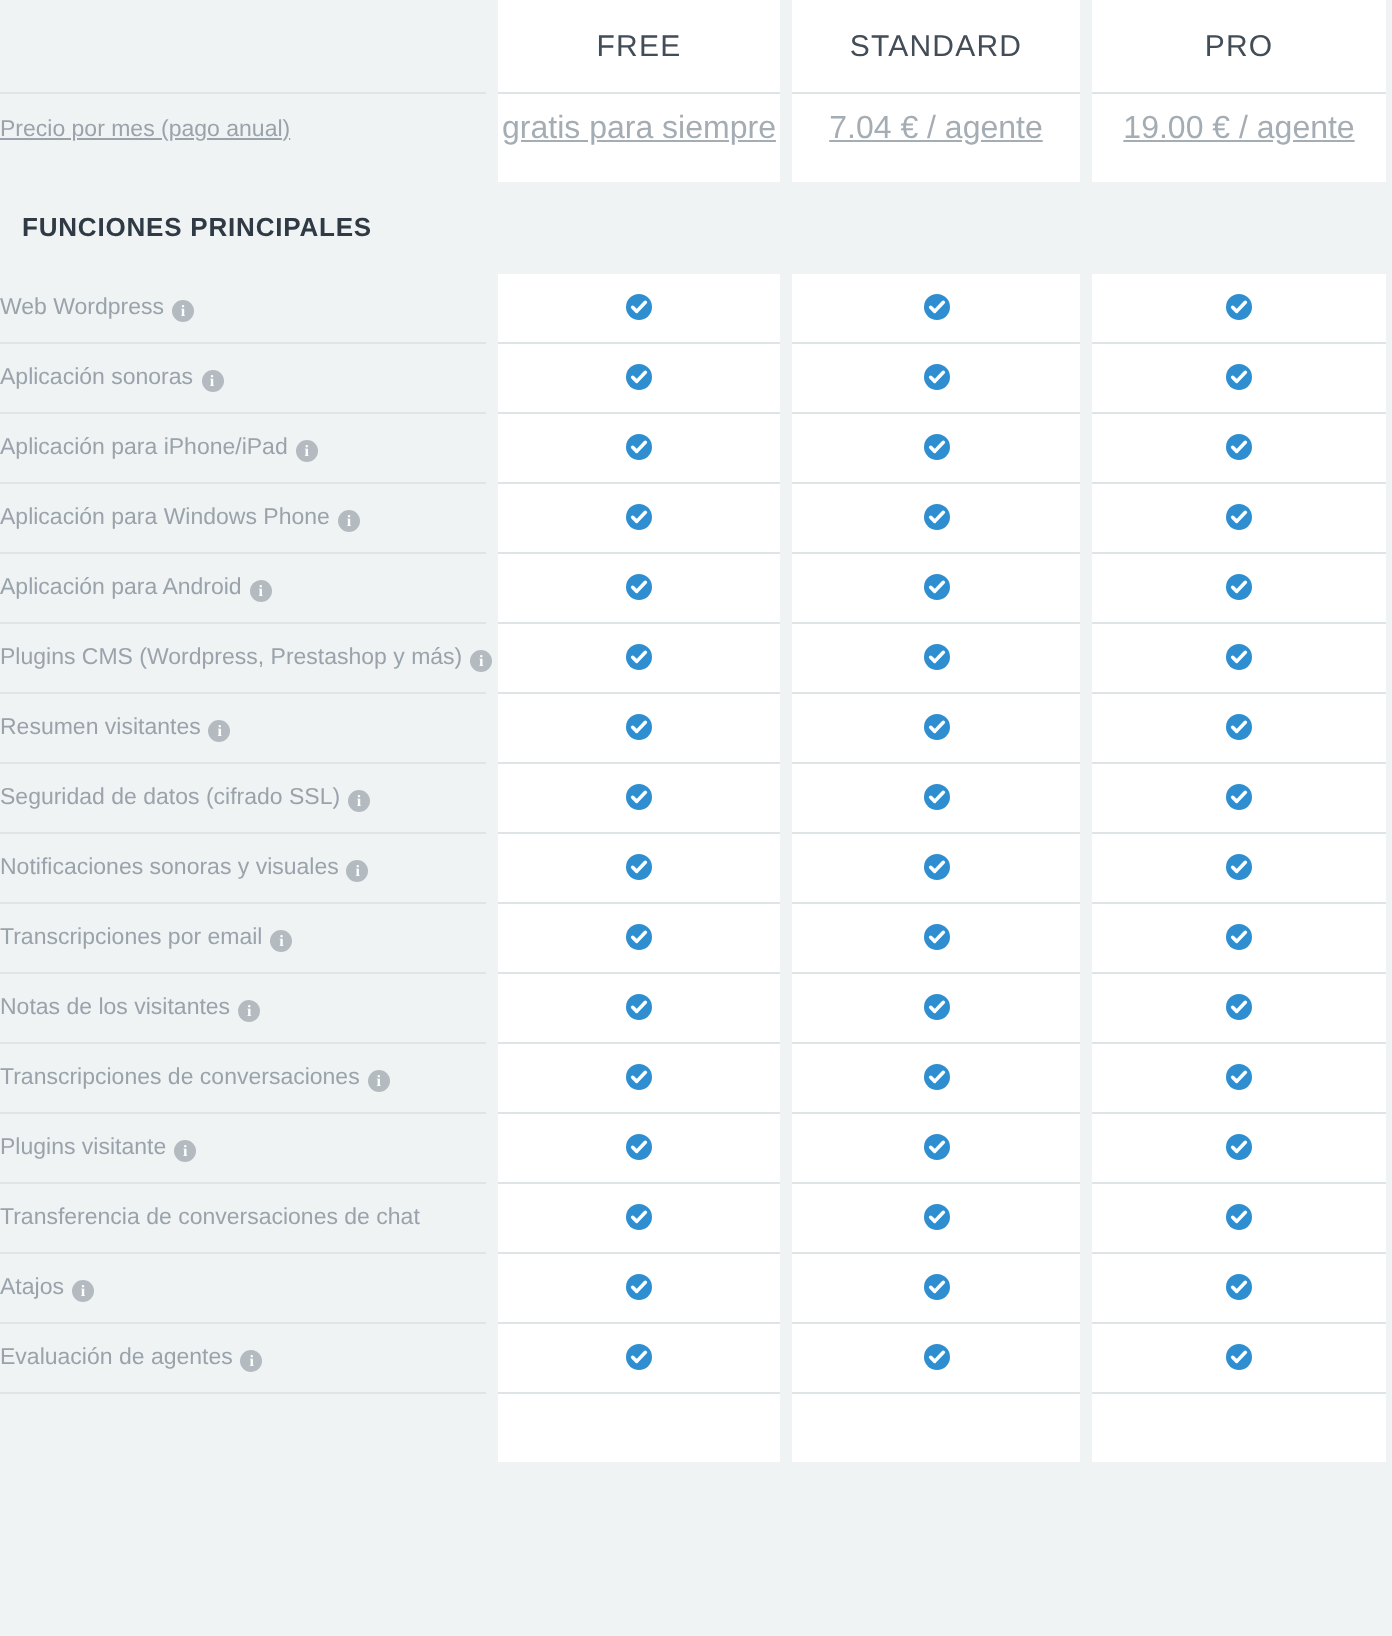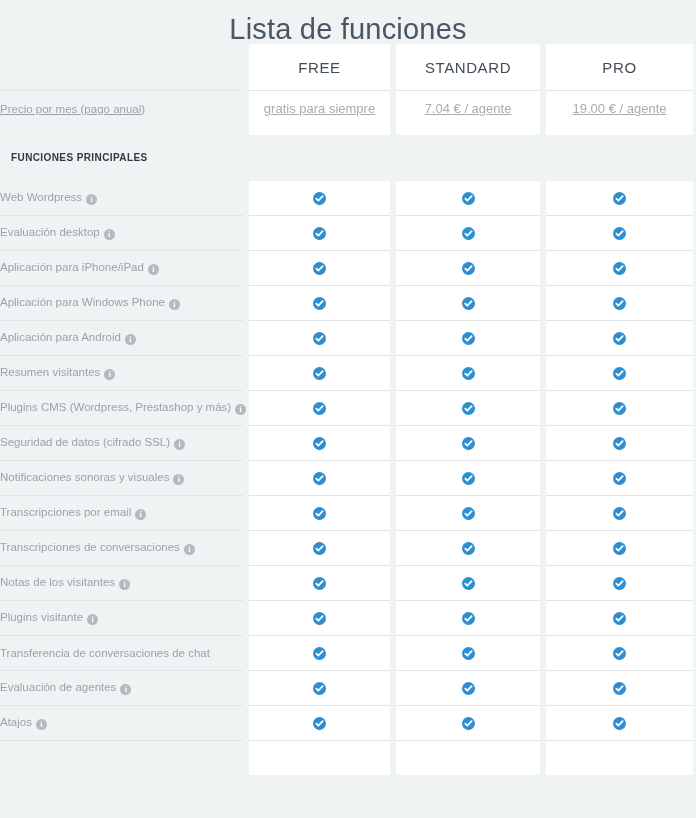--- a/index.html
+++ b/index.html
@@ -76,35 +76,35 @@
     font-size: 15px;
     letter-spacing: .6px;
     font-weight: 400;
   }
   .hdr-row td.cell-label { height: 46px; }
 
   
   .price-row td { height: 35px; text-decoration: underline; }
   .price-row td.cell-plan {
     color: #a5adb4;
-    font-size: 13px;
+    font-size: 16px;
   }
   .rule td {
     border-top: 1px solid #dfe4e6;
   }
   .rule td.cell-gap { border-top: none; }
 
   
   .tail-row td { height: 9px; }
 
   
   .section-head {
     height: 46px;
     line-height: 46px;
-    font-size: 10px;
+    font-size: 13px;
     font-weight: bold;
     color: #2f3a44;
     letter-spacing: .4px;
     padding-left: 11px;
   }
 
   
   .feat-row td { height: 34px; }
   .feat-row td.cell-label {
     color: #9aa3ab;
@@ -134,21 +134,20 @@
     height: 13px;
     vertical-align: middle;
   }
   .check-icon svg { display: block; }
 </style>
 </head>
 <body>
 
 <div class="page">
 
-  <div class="title">Lista de funciones</div>
 
   <table class="cmp">
     <colgroup>
       <col class="c-label">
         <col class="c-gap">
         <col class="c-free">
       <col class="c-gap">
         <col class="c-std">
         <col class="c-gap">
         <col class="c-pro">
@@ -209,21 +208,21 @@
                 <circle cx="8" cy="8" r="8" fill="#2e8ed0"></circle>
                 <path d="M4.1 8.2 L6.6 10.7 L11.9 5.1" stroke="#ffffff" stroke-width="2.2" fill="none" stroke-linecap="round" stroke-linejoin="round"></path>
               </svg></span></td>
           <td class="cell-gap"></td>
           <td class="cell-plan"><span class="check-icon"><svg width="13" height="13" viewBox="0 0 16 16">
                 <circle cx="8" cy="8" r="8" fill="#2e8ed0"></circle>
                 <path d="M4.1 8.2 L6.6 10.7 L11.9 5.1" stroke="#ffffff" stroke-width="2.2" fill="none" stroke-linecap="round" stroke-linejoin="round"></path>
               </svg></span></td>
         </tr>
         <tr class="feat-row rule">
-          <td class="cell-label"><span>Evaluación desktop</span><span class="info-icon">i</span></td>
+          <td class="cell-label"><span>Aplicación sonoras</span><span class="info-icon">i</span></td>
           <td class="cell-gap"></td>
           <td class="cell-plan"><span class="check-icon"><svg width="13" height="13" viewBox="0 0 16 16">
                 <circle cx="8" cy="8" r="8" fill="#2e8ed0"></circle>
                 <path d="M4.1 8.2 L6.6 10.7 L11.9 5.1" stroke="#ffffff" stroke-width="2.2" fill="none" stroke-linecap="round" stroke-linejoin="round"></path>
               </svg></span></td>
           <td class="cell-gap"></td>
           <td class="cell-plan"><span class="check-icon"><svg width="13" height="13" viewBox="0 0 16 16">
                 <circle cx="8" cy="8" r="8" fill="#2e8ed0"></circle>
                 <path d="M4.1 8.2 L6.6 10.7 L11.9 5.1" stroke="#ffffff" stroke-width="2.2" fill="none" stroke-linecap="round" stroke-linejoin="round"></path>
               </svg></span></td>
@@ -281,56 +280,56 @@
                 <circle cx="8" cy="8" r="8" fill="#2e8ed0"></circle>
                 <path d="M4.1 8.2 L6.6 10.7 L11.9 5.1" stroke="#ffffff" stroke-width="2.2" fill="none" stroke-linecap="round" stroke-linejoin="round"></path>
               </svg></span></td>
           <td class="cell-gap"></td>
           <td class="cell-plan"><span class="check-icon"><svg width="13" height="13" viewBox="0 0 16 16">
                 <circle cx="8" cy="8" r="8" fill="#2e8ed0"></circle>
                 <path d="M4.1 8.2 L6.6 10.7 L11.9 5.1" stroke="#ffffff" stroke-width="2.2" fill="none" stroke-linecap="round" stroke-linejoin="round"></path>
               </svg></span></td>
         </tr>
         <tr class="feat-row rule">
+          <td class="cell-label"><span>Plugins CMS (Wordpress, Prestashop y más)</span><span class="info-icon">i</span></td>
+          <td class="cell-gap"></td>
+          <td class="cell-plan"><span class="check-icon"><svg width="13" height="13" viewBox="0 0 16 16">
+                <circle cx="8" cy="8" r="8" fill="#2e8ed0"></circle>
+                <path d="M4.1 8.2 L6.6 10.7 L11.9 5.1" stroke="#ffffff" stroke-width="2.2" fill="none" stroke-linecap="round" stroke-linejoin="round"></path>
+              </svg></span></td>
+          <td class="cell-gap"></td>
+          <td class="cell-plan"><span class="check-icon"><svg width="13" height="13" viewBox="0 0 16 16">
+                <circle cx="8" cy="8" r="8" fill="#2e8ed0"></circle>
+                <path d="M4.1 8.2 L6.6 10.7 L11.9 5.1" stroke="#ffffff" stroke-width="2.2" fill="none" stroke-linecap="round" stroke-linejoin="round"></path>
+              </svg></span></td>
+          <td class="cell-gap"></td>
+          <td class="cell-plan"><span class="check-icon"><svg width="13" height="13" viewBox="0 0 16 16">
+                <circle cx="8" cy="8" r="8" fill="#2e8ed0"></circle>
+                <path d="M4.1 8.2 L6.6 10.7 L11.9 5.1" stroke="#ffffff" stroke-width="2.2" fill="none" stroke-linecap="round" stroke-linejoin="round"></path>
+              </svg></span></td>
+        </tr>
+        <tr class="feat-row rule">
           <td class="cell-label"><span>Resumen visitantes</span><span class="info-icon">i</span></td>
           <td class="cell-gap"></td>
           <td class="cell-plan"><span class="check-icon"><svg width="13" height="13" viewBox="0 0 16 16">
                 <circle cx="8" cy="8" r="8" fill="#2e8ed0"></circle>
                 <path d="M4.1 8.2 L6.6 10.7 L11.9 5.1" stroke="#ffffff" stroke-width="2.2" fill="none" stroke-linecap="round" stroke-linejoin="round"></path>
               </svg></span></td>
           <td class="cell-gap"></td>
           <td class="cell-plan"><span class="check-icon"><svg width="13" height="13" viewBox="0 0 16 16">
                 <circle cx="8" cy="8" r="8" fill="#2e8ed0"></circle>
                 <path d="M4.1 8.2 L6.6 10.7 L11.9 5.1" stroke="#ffffff" stroke-width="2.2" fill="none" stroke-linecap="round" stroke-linejoin="round"></path>
               </svg></span></td>
           <td class="cell-gap"></td>
           <td class="cell-plan"><span class="check-icon"><svg width="13" height="13" viewBox="0 0 16 16">
                 <circle cx="8" cy="8" r="8" fill="#2e8ed0"></circle>
                 <path d="M4.1 8.2 L6.6 10.7 L11.9 5.1" stroke="#ffffff" stroke-width="2.2" fill="none" stroke-linecap="round" stroke-linejoin="round"></path>
               </svg></span></td>
         </tr>
         <tr class="feat-row rule">
-          <td class="cell-label"><span>Plugins CMS (Wordpress, Prestashop y más)</span><span class="info-icon">i</span></td>
-          <td class="cell-gap"></td>
-          <td class="cell-plan"><span class="check-icon"><svg width="13" height="13" viewBox="0 0 16 16">
-                <circle cx="8" cy="8" r="8" fill="#2e8ed0"></circle>
-                <path d="M4.1 8.2 L6.6 10.7 L11.9 5.1" stroke="#ffffff" stroke-width="2.2" fill="none" stroke-linecap="round" stroke-linejoin="round"></path>
-              </svg></span></td>
-          <td class="cell-gap"></td>
-          <td class="cell-plan"><span class="check-icon"><svg width="13" height="13" viewBox="0 0 16 16">
-                <circle cx="8" cy="8" r="8" fill="#2e8ed0"></circle>
-                <path d="M4.1 8.2 L6.6 10.7 L11.9 5.1" stroke="#ffffff" stroke-width="2.2" fill="none" stroke-linecap="round" stroke-linejoin="round"></path>
-              </svg></span></td>
-          <td class="cell-gap"></td>
-          <td class="cell-plan"><span class="check-icon"><svg width="13" height="13" viewBox="0 0 16 16">
-                <circle cx="8" cy="8" r="8" fill="#2e8ed0"></circle>
-                <path d="M4.1 8.2 L6.6 10.7 L11.9 5.1" stroke="#ffffff" stroke-width="2.2" fill="none" stroke-linecap="round" stroke-linejoin="round"></path>
-              </svg></span></td>
-        </tr>
-        <tr class="feat-row rule">
           <td class="cell-label"><span>Seguridad de datos (cifrado SSL)</span><span class="info-icon">i</span></td>
           <td class="cell-gap"></td>
           <td class="cell-plan"><span class="check-icon"><svg width="13" height="13" viewBox="0 0 16 16">
                 <circle cx="8" cy="8" r="8" fill="#2e8ed0"></circle>
                 <path d="M4.1 8.2 L6.6 10.7 L11.9 5.1" stroke="#ffffff" stroke-width="2.2" fill="none" stroke-linecap="round" stroke-linejoin="round"></path>
               </svg></span></td>
           <td class="cell-gap"></td>
           <td class="cell-plan"><span class="check-icon"><svg width="13" height="13" viewBox="0 0 16 16">
                 <circle cx="8" cy="8" r="8" fill="#2e8ed0"></circle>
                 <path d="M4.1 8.2 L6.6 10.7 L11.9 5.1" stroke="#ffffff" stroke-width="2.2" fill="none" stroke-linecap="round" stroke-linejoin="round"></path>
@@ -371,56 +370,56 @@
                 <circle cx="8" cy="8" r="8" fill="#2e8ed0"></circle>
                 <path d="M4.1 8.2 L6.6 10.7 L11.9 5.1" stroke="#ffffff" stroke-width="2.2" fill="none" stroke-linecap="round" stroke-linejoin="round"></path>
               </svg></span></td>
           <td class="cell-gap"></td>
           <td class="cell-plan"><span class="check-icon"><svg width="13" height="13" viewBox="0 0 16 16">
                 <circle cx="8" cy="8" r="8" fill="#2e8ed0"></circle>
                 <path d="M4.1 8.2 L6.6 10.7 L11.9 5.1" stroke="#ffffff" stroke-width="2.2" fill="none" stroke-linecap="round" stroke-linejoin="round"></path>
               </svg></span></td>
         </tr>
         <tr class="feat-row rule">
+          <td class="cell-label"><span>Notas de los visitantes</span><span class="info-icon">i</span></td>
+          <td class="cell-gap"></td>
+          <td class="cell-plan"><span class="check-icon"><svg width="13" height="13" viewBox="0 0 16 16">
+                <circle cx="8" cy="8" r="8" fill="#2e8ed0"></circle>
+                <path d="M4.1 8.2 L6.6 10.7 L11.9 5.1" stroke="#ffffff" stroke-width="2.2" fill="none" stroke-linecap="round" stroke-linejoin="round"></path>
+              </svg></span></td>
+          <td class="cell-gap"></td>
+          <td class="cell-plan"><span class="check-icon"><svg width="13" height="13" viewBox="0 0 16 16">
+                <circle cx="8" cy="8" r="8" fill="#2e8ed0"></circle>
+                <path d="M4.1 8.2 L6.6 10.7 L11.9 5.1" stroke="#ffffff" stroke-width="2.2" fill="none" stroke-linecap="round" stroke-linejoin="round"></path>
+              </svg></span></td>
+          <td class="cell-gap"></td>
+          <td class="cell-plan"><span class="check-icon"><svg width="13" height="13" viewBox="0 0 16 16">
+                <circle cx="8" cy="8" r="8" fill="#2e8ed0"></circle>
+                <path d="M4.1 8.2 L6.6 10.7 L11.9 5.1" stroke="#ffffff" stroke-width="2.2" fill="none" stroke-linecap="round" stroke-linejoin="round"></path>
+              </svg></span></td>
+        </tr>
+        <tr class="feat-row rule">
           <td class="cell-label"><span>Transcripciones de conversaciones</span><span class="info-icon">i</span></td>
           <td class="cell-gap"></td>
           <td class="cell-plan"><span class="check-icon"><svg width="13" height="13" viewBox="0 0 16 16">
                 <circle cx="8" cy="8" r="8" fill="#2e8ed0"></circle>
                 <path d="M4.1 8.2 L6.6 10.7 L11.9 5.1" stroke="#ffffff" stroke-width="2.2" fill="none" stroke-linecap="round" stroke-linejoin="round"></path>
               </svg></span></td>
           <td class="cell-gap"></td>
           <td class="cell-plan"><span class="check-icon"><svg width="13" height="13" viewBox="0 0 16 16">
                 <circle cx="8" cy="8" r="8" fill="#2e8ed0"></circle>
                 <path d="M4.1 8.2 L6.6 10.7 L11.9 5.1" stroke="#ffffff" stroke-width="2.2" fill="none" stroke-linecap="round" stroke-linejoin="round"></path>
               </svg></span></td>
           <td class="cell-gap"></td>
           <td class="cell-plan"><span class="check-icon"><svg width="13" height="13" viewBox="0 0 16 16">
                 <circle cx="8" cy="8" r="8" fill="#2e8ed0"></circle>
                 <path d="M4.1 8.2 L6.6 10.7 L11.9 5.1" stroke="#ffffff" stroke-width="2.2" fill="none" stroke-linecap="round" stroke-linejoin="round"></path>
               </svg></span></td>
         </tr>
         <tr class="feat-row rule">
-          <td class="cell-label"><span>Notas de los visitantes</span><span class="info-icon">i</span></td>
-          <td class="cell-gap"></td>
-          <td class="cell-plan"><span class="check-icon"><svg width="13" height="13" viewBox="0 0 16 16">
-                <circle cx="8" cy="8" r="8" fill="#2e8ed0"></circle>
-                <path d="M4.1 8.2 L6.6 10.7 L11.9 5.1" stroke="#ffffff" stroke-width="2.2" fill="none" stroke-linecap="round" stroke-linejoin="round"></path>
-              </svg></span></td>
-          <td class="cell-gap"></td>
-          <td class="cell-plan"><span class="check-icon"><svg width="13" height="13" viewBox="0 0 16 16">
-                <circle cx="8" cy="8" r="8" fill="#2e8ed0"></circle>
-                <path d="M4.1 8.2 L6.6 10.7 L11.9 5.1" stroke="#ffffff" stroke-width="2.2" fill="none" stroke-linecap="round" stroke-linejoin="round"></path>
-              </svg></span></td>
-          <td class="cell-gap"></td>
-          <td class="cell-plan"><span class="check-icon"><svg width="13" height="13" viewBox="0 0 16 16">
-                <circle cx="8" cy="8" r="8" fill="#2e8ed0"></circle>
-                <path d="M4.1 8.2 L6.6 10.7 L11.9 5.1" stroke="#ffffff" stroke-width="2.2" fill="none" stroke-linecap="round" stroke-linejoin="round"></path>
-              </svg></span></td>
-        </tr>
-        <tr class="feat-row rule">
           <td class="cell-label"><span>Plugins visitante</span><span class="info-icon">i</span></td>
           <td class="cell-gap"></td>
           <td class="cell-plan"><span class="check-icon"><svg width="13" height="13" viewBox="0 0 16 16">
                 <circle cx="8" cy="8" r="8" fill="#2e8ed0"></circle>
                 <path d="M4.1 8.2 L6.6 10.7 L11.9 5.1" stroke="#ffffff" stroke-width="2.2" fill="none" stroke-linecap="round" stroke-linejoin="round"></path>
               </svg></span></td>
           <td class="cell-gap"></td>
           <td class="cell-plan"><span class="check-icon"><svg width="13" height="13" viewBox="0 0 16 16">
                 <circle cx="8" cy="8" r="8" fill="#2e8ed0"></circle>
                 <path d="M4.1 8.2 L6.6 10.7 L11.9 5.1" stroke="#ffffff" stroke-width="2.2" fill="none" stroke-linecap="round" stroke-linejoin="round"></path>
@@ -443,39 +442,39 @@
                 <circle cx="8" cy="8" r="8" fill="#2e8ed0"></circle>
                 <path d="M4.1 8.2 L6.6 10.7 L11.9 5.1" stroke="#ffffff" stroke-width="2.2" fill="none" stroke-linecap="round" stroke-linejoin="round"></path>
               </svg></span></td>
           <td class="cell-gap"></td>
           <td class="cell-plan"><span class="check-icon"><svg width="13" height="13" viewBox="0 0 16 16">
                 <circle cx="8" cy="8" r="8" fill="#2e8ed0"></circle>
                 <path d="M4.1 8.2 L6.6 10.7 L11.9 5.1" stroke="#ffffff" stroke-width="2.2" fill="none" stroke-linecap="round" stroke-linejoin="round"></path>
               </svg></span></td>
         </tr>
         <tr class="feat-row rule">
+          <td class="cell-label"><span>Atajos</span><span class="info-icon">i</span></td>
+          <td class="cell-gap"></td>
+          <td class="cell-plan"><span class="check-icon"><svg width="13" height="13" viewBox="0 0 16 16">
+                <circle cx="8" cy="8" r="8" fill="#2e8ed0"></circle>
+                <path d="M4.1 8.2 L6.6 10.7 L11.9 5.1" stroke="#ffffff" stroke-width="2.2" fill="none" stroke-linecap="round" stroke-linejoin="round"></path>
+              </svg></span></td>
+          <td class="cell-gap"></td>
+          <td class="cell-plan"><span class="check-icon"><svg width="13" height="13" viewBox="0 0 16 16">
+                <circle cx="8" cy="8" r="8" fill="#2e8ed0"></circle>
+                <path d="M4.1 8.2 L6.6 10.7 L11.9 5.1" stroke="#ffffff" stroke-width="2.2" fill="none" stroke-linecap="round" stroke-linejoin="round"></path>
+              </svg></span></td>
+          <td class="cell-gap"></td>
+          <td class="cell-plan"><span class="check-icon"><svg width="13" height="13" viewBox="0 0 16 16">
+                <circle cx="8" cy="8" r="8" fill="#2e8ed0"></circle>
+                <path d="M4.1 8.2 L6.6 10.7 L11.9 5.1" stroke="#ffffff" stroke-width="2.2" fill="none" stroke-linecap="round" stroke-linejoin="round"></path>
+              </svg></span></td>
+        </tr>
+        <tr class="feat-row rule">
           <td class="cell-label"><span>Evaluación de agentes</span><span class="info-icon">i</span></td>
-          <td class="cell-gap"></td>
-          <td class="cell-plan"><span class="check-icon"><svg width="13" height="13" viewBox="0 0 16 16">
-                <circle cx="8" cy="8" r="8" fill="#2e8ed0"></circle>
-                <path d="M4.1 8.2 L6.6 10.7 L11.9 5.1" stroke="#ffffff" stroke-width="2.2" fill="none" stroke-linecap="round" stroke-linejoin="round"></path>
-              </svg></span></td>
-          <td class="cell-gap"></td>
-          <td class="cell-plan"><span class="check-icon"><svg width="13" height="13" viewBox="0 0 16 16">
-                <circle cx="8" cy="8" r="8" fill="#2e8ed0"></circle>
-                <path d="M4.1 8.2 L6.6 10.7 L11.9 5.1" stroke="#ffffff" stroke-width="2.2" fill="none" stroke-linecap="round" stroke-linejoin="round"></path>
-              </svg></span></td>
-          <td class="cell-gap"></td>
-          <td class="cell-plan"><span class="check-icon"><svg width="13" height="13" viewBox="0 0 16 16">
-                <circle cx="8" cy="8" r="8" fill="#2e8ed0"></circle>
-                <path d="M4.1 8.2 L6.6 10.7 L11.9 5.1" stroke="#ffffff" stroke-width="2.2" fill="none" stroke-linecap="round" stroke-linejoin="round"></path>
-              </svg></span></td>
-        </tr>
-        <tr class="feat-row rule">
-          <td class="cell-label"><span>Atajos</span><span class="info-icon">i</span></td>
           <td class="cell-gap"></td>
           <td class="cell-plan"><span class="check-icon"><svg width="13" height="13" viewBox="0 0 16 16">
                 <circle cx="8" cy="8" r="8" fill="#2e8ed0"></circle>
                 <path d="M4.1 8.2 L6.6 10.7 L11.9 5.1" stroke="#ffffff" stroke-width="2.2" fill="none" stroke-linecap="round" stroke-linejoin="round"></path>
               </svg></span></td>
           <td class="cell-gap"></td>
           <td class="cell-plan"><span class="check-icon"><svg width="13" height="13" viewBox="0 0 16 16">
                 <circle cx="8" cy="8" r="8" fill="#2e8ed0"></circle>
                 <path d="M4.1 8.2 L6.6 10.7 L11.9 5.1" stroke="#ffffff" stroke-width="2.2" fill="none" stroke-linecap="round" stroke-linejoin="round"></path>
               </svg></span></td>

